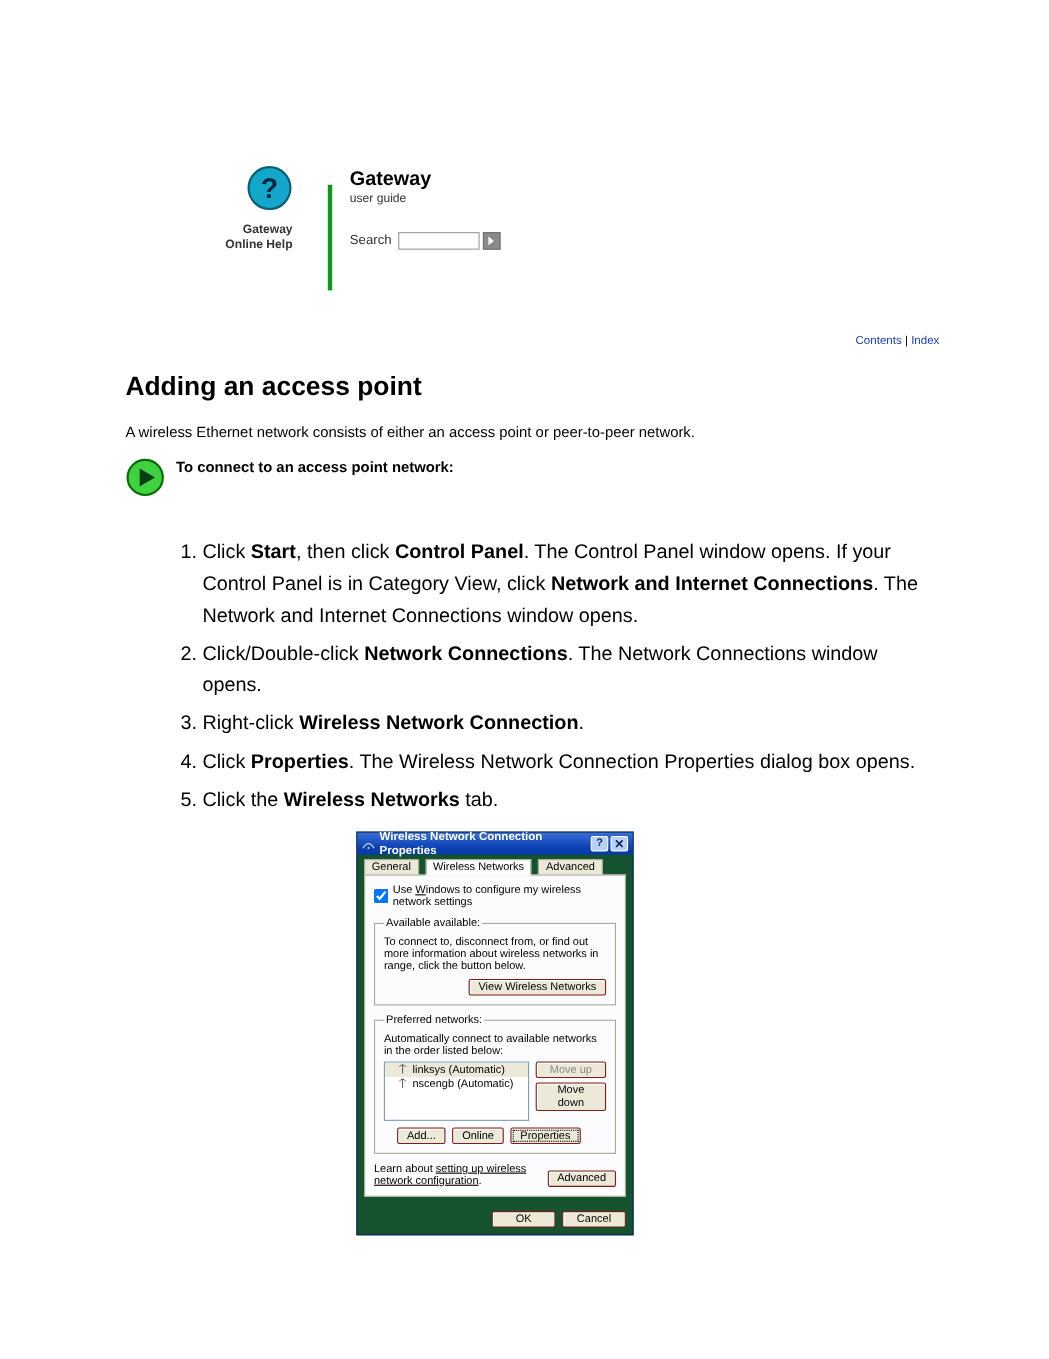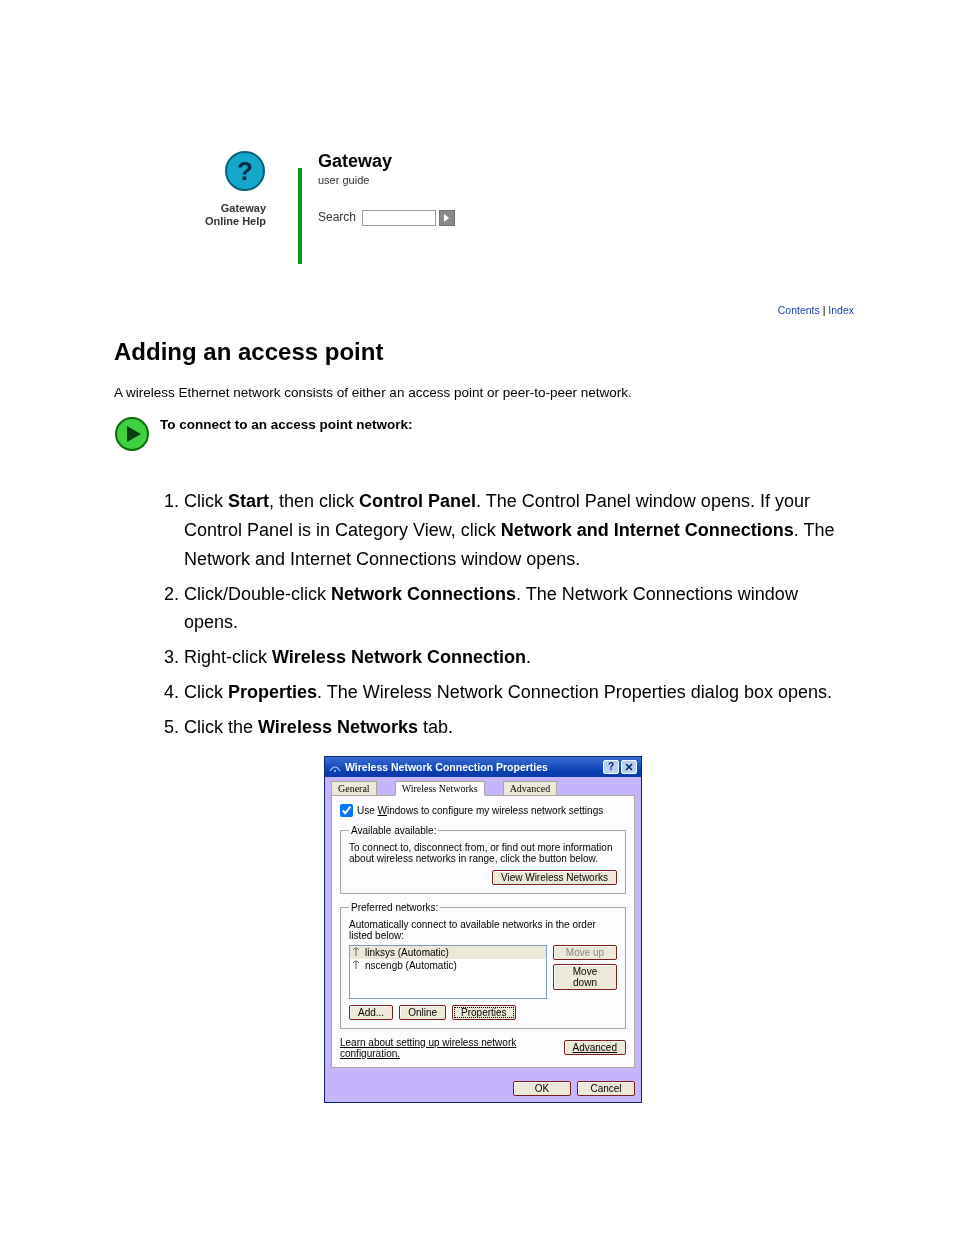--- a/index.html
+++ b/index.html
@@ -31,51 +31,51 @@
   .step-row { display: flex; align-items: flex-start; margin-bottom: 6px; }
   .play-icon { width: 36px; height: 36px; flex: 0 0 36px; margin-right: 10px; }
   .step-text { font-size: 13.5px; line-height: 1.35; }
   .step-list { margin-left: 46px; font-size: 18px; line-height: 1.6; margin-top: 35px; }
   .step-list li { margin-bottom: 6px; }
   .step-list ol { list-style: decimal; margin-left: 24px; }
   .bold { font-weight: bold; }
 
   
   .dialog-zone { margin-top: 14px; margin-left: 210px; }
-  .xp-dialog { width: 318px; background: #c4b5fd; border: 1px solid #0a246a; font-family: Tahoma, Arial, sans-serif; font-size: 10px; color: #000; }
+  .xp-dialog { width: 252px; background: #14532d; border: 1px solid #0a246a; font-family: Tahoma, Arial, sans-serif; font-size: 10px; color: #000; }
   .titlebar { height: 20px; background: linear-gradient(to bottom, #3a6ed5, #0a3fb2 70%, #083aa8); color: #fff; display: flex; align-items: center; padding: 0 4px; font-weight: bold; }
   .titlebar .title-icon { width: 12px; height: 12px; margin-right: 4px; opacity: .9; }
   .titlebar .title-text { flex: 1; font-size: 10.5px; }
   .titlebar .win-btn { width: 16px; height: 14px; background: #b9d1f4; border: 1px solid #fff; border-radius: 2px; margin-left: 2px; display: inline-flex; align-items: center; justify-content: center; color: #0a246a; font-weight: bold; font-size: 10px; cursor: pointer; }
 
-  .tabs-row { display: flex; padding: 4px 6px 0 6px; gap: 18px; font-family: Liberation Serif, serif; }
+  .tabs-row { display: flex; padding: 4px 6px 0 6px; gap: 6px; }
   .tab { background: #ece9d8; border: 1px solid #aca899; border-bottom: none; padding: 1px 6px; font-size: 10px; cursor: pointer; position: relative; }
   .tab[data-active="true"] { background: #fcfcfe; border-bottom: 1px solid #fcfcfe; z-index: 2; }
   .tab-panel { margin: 0 6px 6px 6px; background: #fcfcfe; border: 1px solid #aca899; padding: 8px; position: relative; top: -1px; }
 
   .chk-row { display: flex; align-items: center; font-size: 10px; margin-bottom: 8px; }
   .chk-row input { margin-right: 4px; }
   .chk-row .ul { text-decoration: underline; }
 
   fieldset.xp { border: 1px solid #aca899; padding: 6px 8px 8px 8px; margin-bottom: 8px; font-size: 10px; }
   fieldset.xp legend { font-size: 10px; padding: 0 2px; }
   .xp-btn { font-family: Tahoma, Arial, sans-serif; font-size: 10px; background: #ece9d8; border: 1px solid #7f1d1d; border-radius: 2px; padding: 1px 8px; cursor: pointer; box-shadow: 1px 1px 0 #fff inset; }
   .xp-btn[disabled] { color: #888; cursor: default; }
   .xp-btn.focused { outline: 1px dotted #000; outline-offset: -3px; }
 
   .nets-box { background: #fff; border: 1px solid #7f9db9; height: 54px; overflow: auto; font-size: 10px; }
-  .net-item { padding: 1px 1px; display: flex; align-items: center; gap: 4px; cursor: pointer; }
+  .net-item { padding: 1px 11px; display: flex; align-items: center; gap: 4px; cursor: pointer; }
   .net-item.selected { background: #ece9d8; }
   .net-icon { width: 10px; height: 10px; }
 
   .pref-row { display: flex; gap: 6px; }
   .pref-col-btns { display: flex; flex-direction: column; gap: 4px; width: 64px; }
-  .btn-row { display: flex; gap: 6px; margin-top: 6px; }
-
-  .learn { font-size: 10px; display: flex; justify-content: space-between; align-items: center; text-decoration: underline; }
+  .btn-row { display: flex; gap: 6px; margin-top: 6px; margin-left: 12px; }
+
+  .learn { font-size: 10px; display: flex; justify-content: space-between; align-items: flex-end; }
   .learn .lnk { text-decoration: underline; cursor: pointer; }
 
   .dlg-footer { display: flex; justify-content: flex-end; gap: 6px; padding: 6px; align-items: center; }
 </style>
 </head>
 <body>
 
 <div class="header">
   <div class="header-row">
     <div class="header-left">

